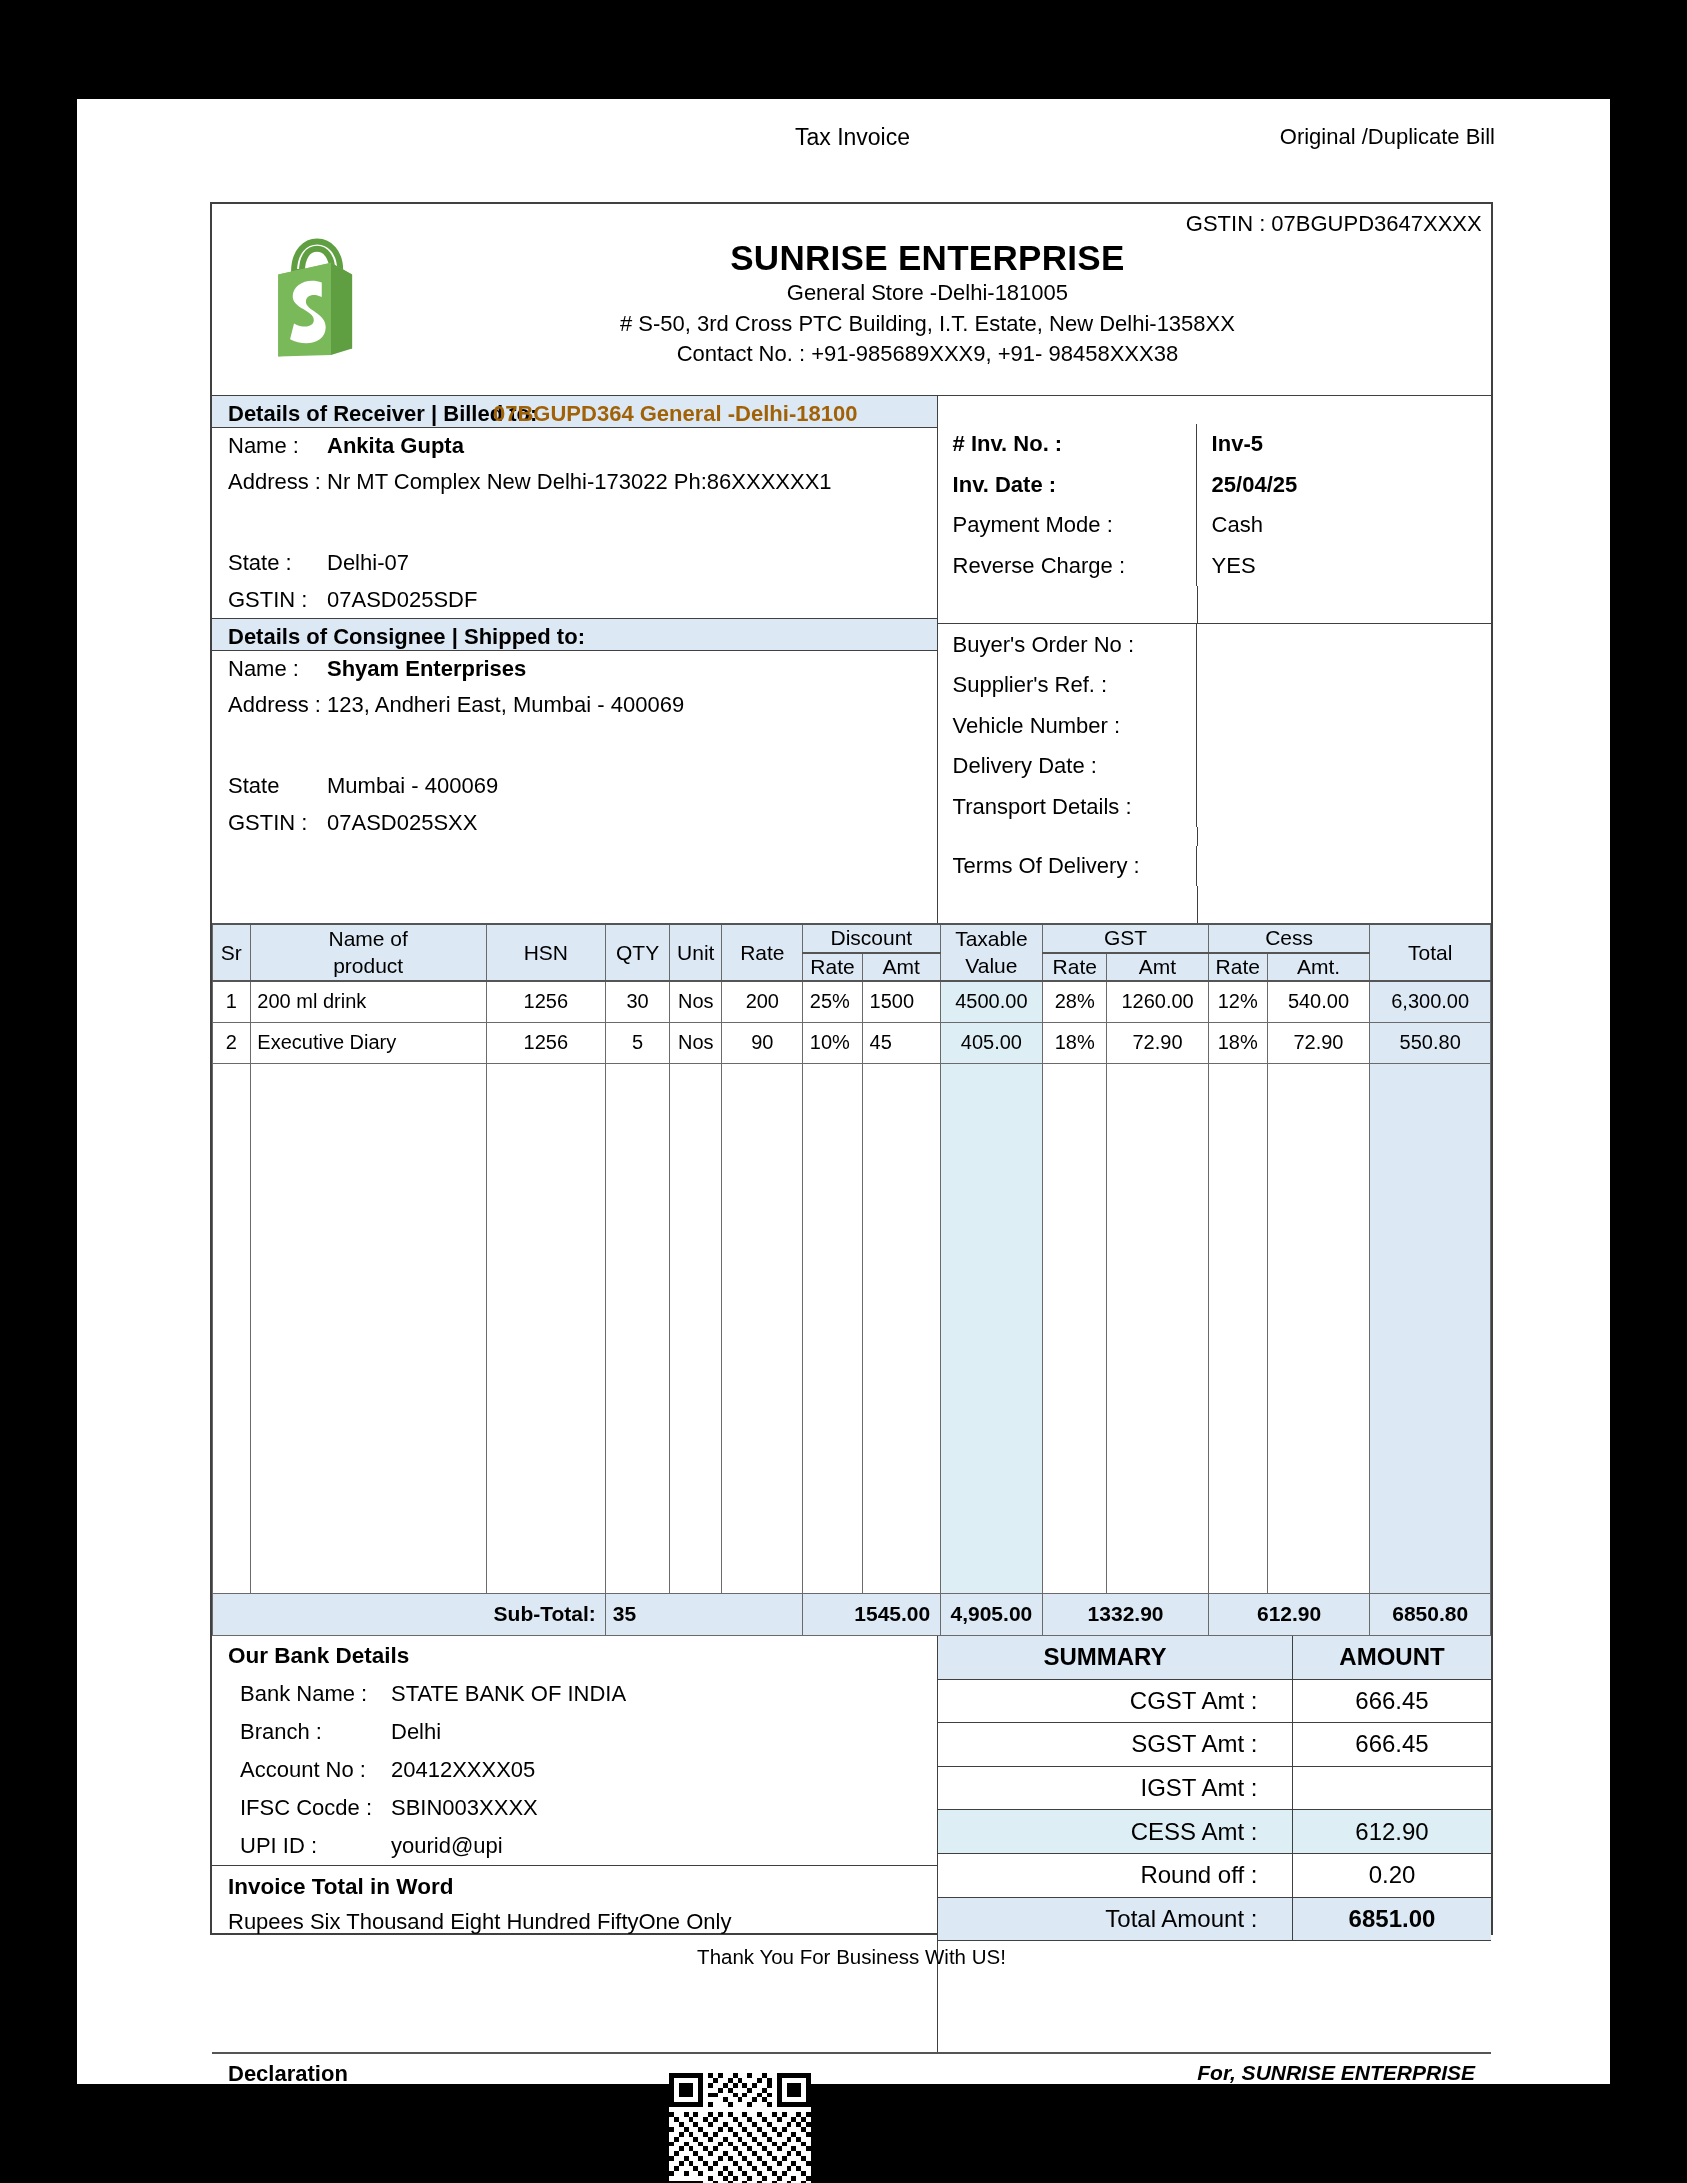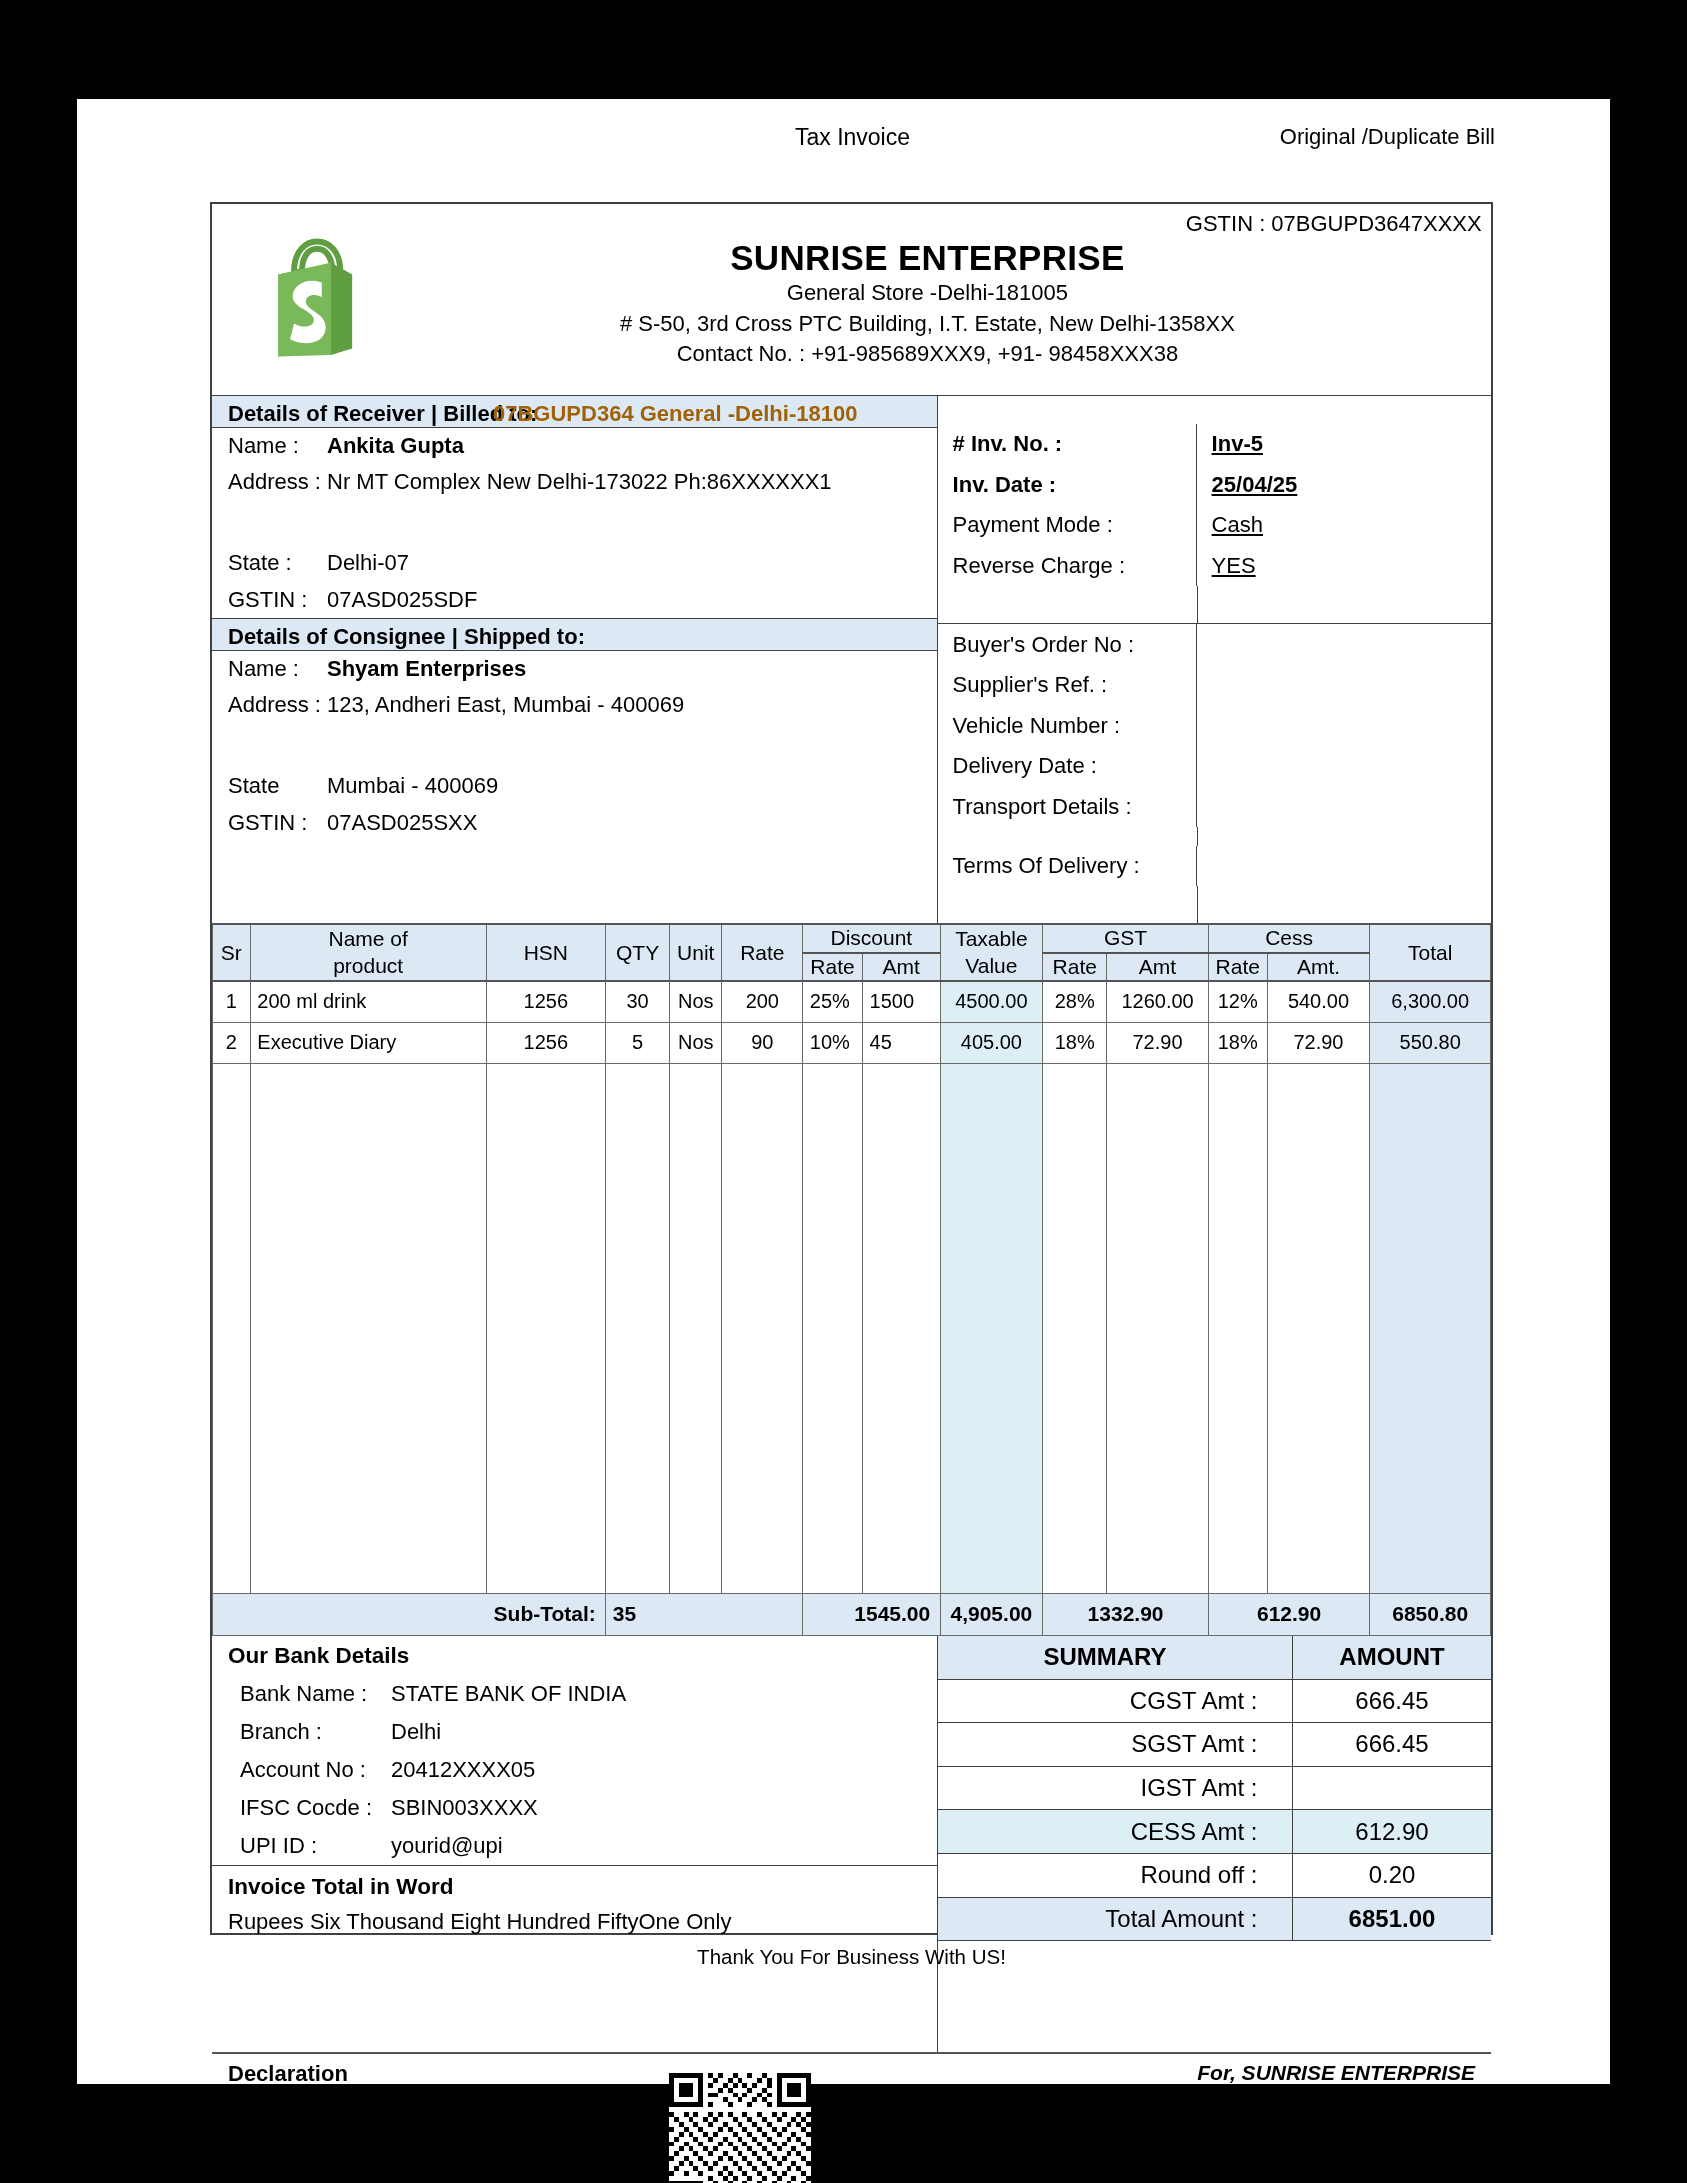--- a/index.html
+++ b/index.html
@@ -76,21 +76,21 @@
   .prow{ display:flex; padding:0 0 0 16px; font-size:22px; line-height:1.0;}
   .prow .k{ width:99px; flex:none; padding:7.3px 0;}
   .prow .v{ padding:7.3px 0;}
   .prow .v.b{ font-weight:bold; }
   .gapbox{ height:44px; }
 
   
   .mrow{ display:flex; font-size:22px; }
   .mrow .k{ width:259px; flex:none; box-sizing:border-box;
             border-right:1.3px solid #404040; padding:7.3px 0 7.3px 14.6px;}
-  .mrow .v{ flex:1; padding:7.3px 0 7.3px 14.6px;text-decoration:underline;}
+  .mrow .v{ flex:1; padding:7.3px 0 7.3px 14.6px;}
   .mrow .k.b,.mrow .v.b{ font-weight:bold; }
   .meta-sep{ border-top:1.3px solid #404040; }
   .meta-blank{ height:37px; display:flex;}
   .meta-blank .k{ width:259px; flex:none; border-right:1.3px solid #404040;}
   .meta-blank .v{ flex:1;}
 
   
   table.items{
     width:100%; border-collapse:collapse; font-size:20px;
     table-layout:fixed;

